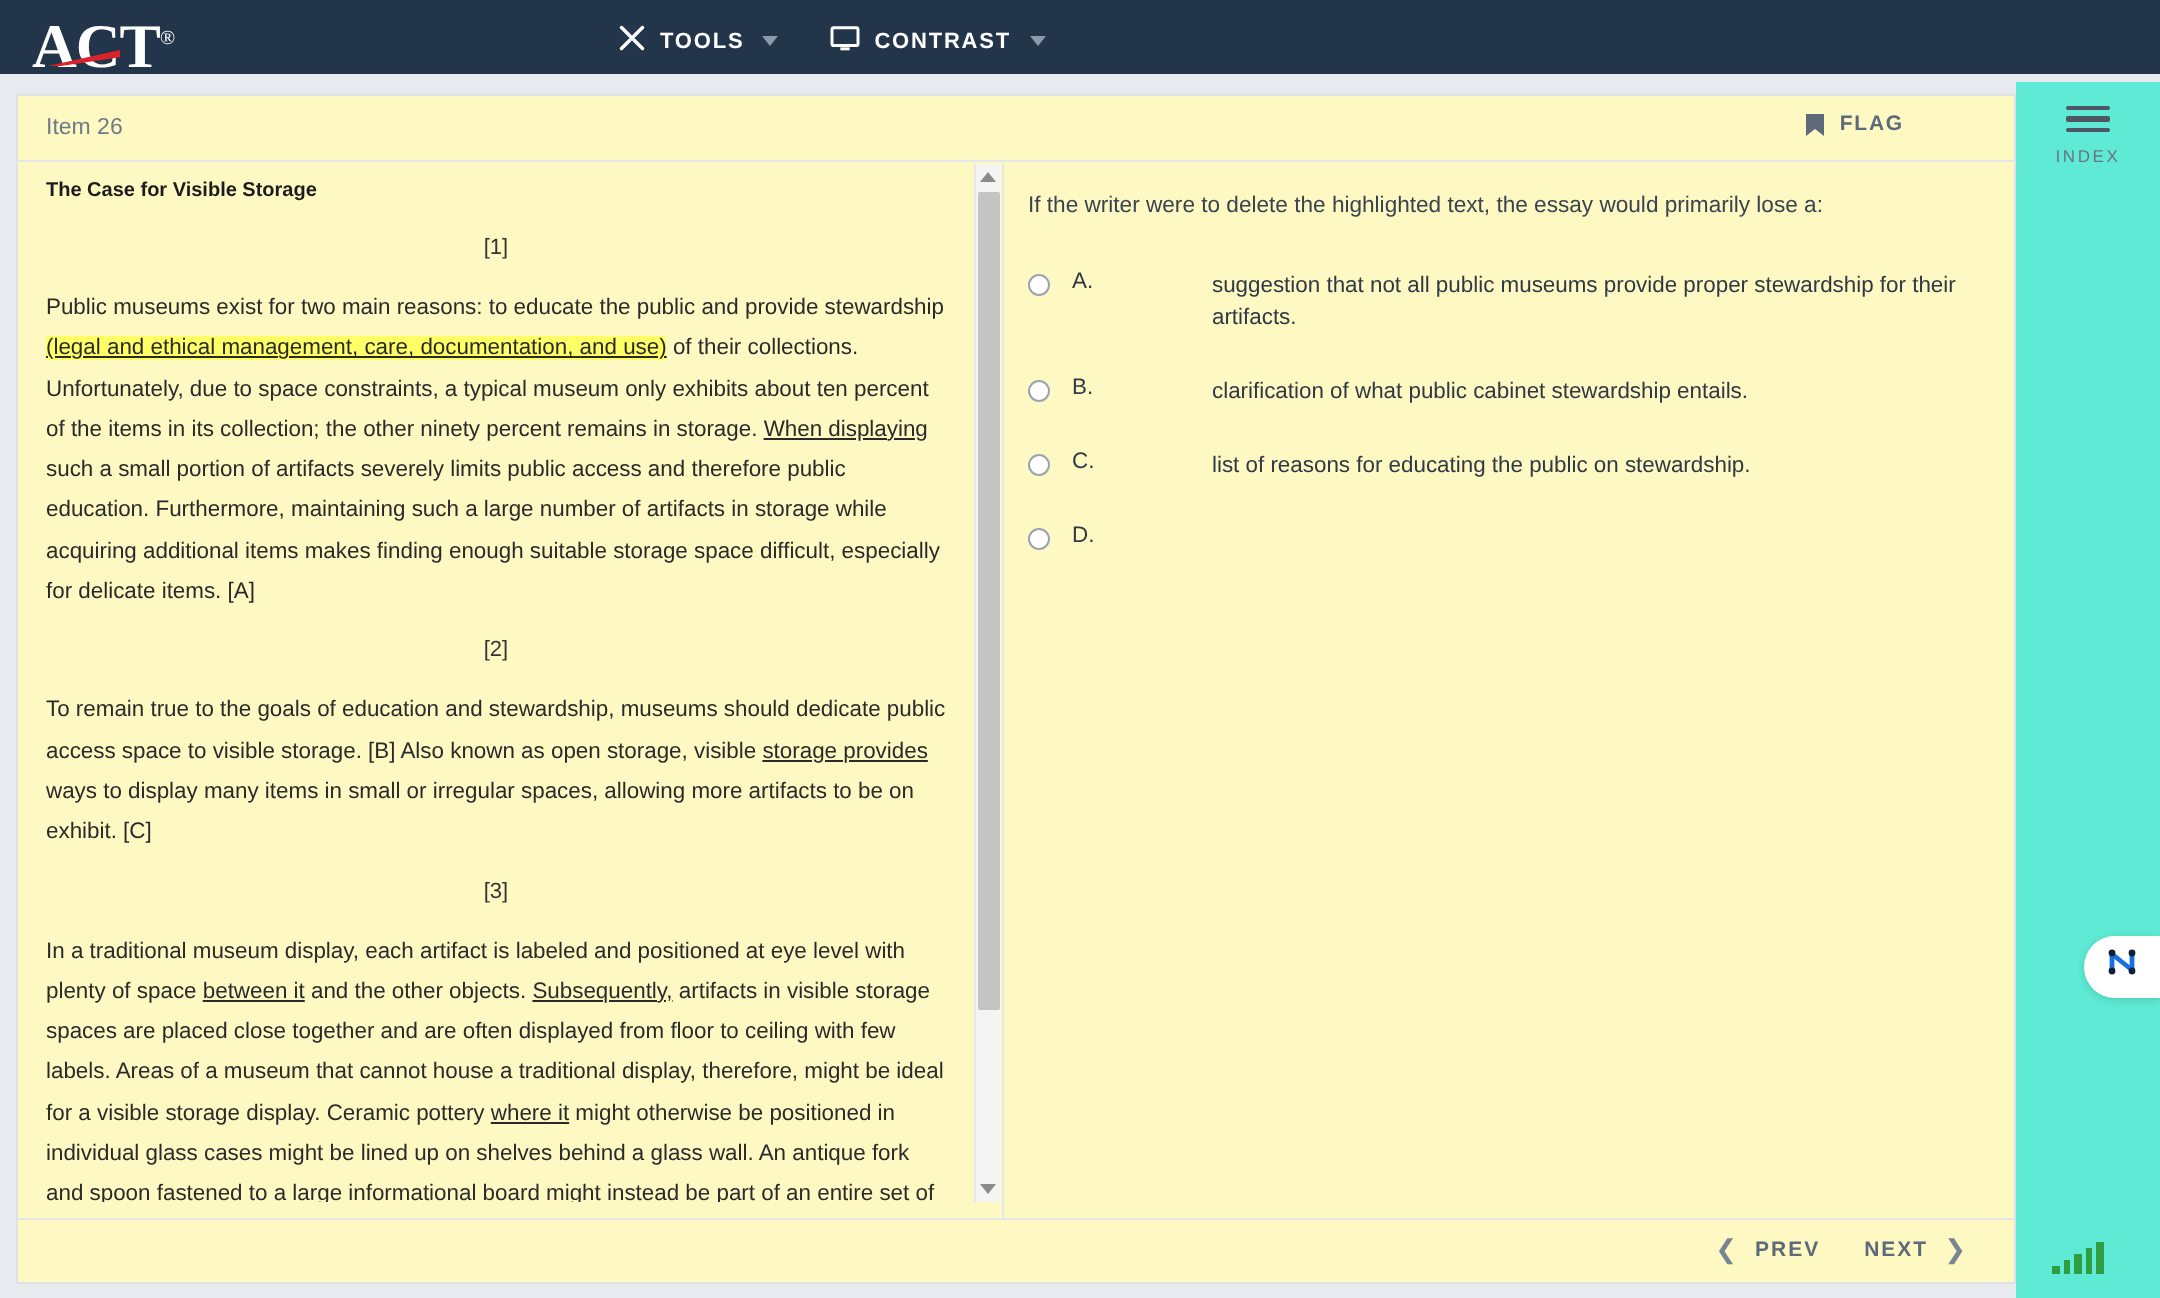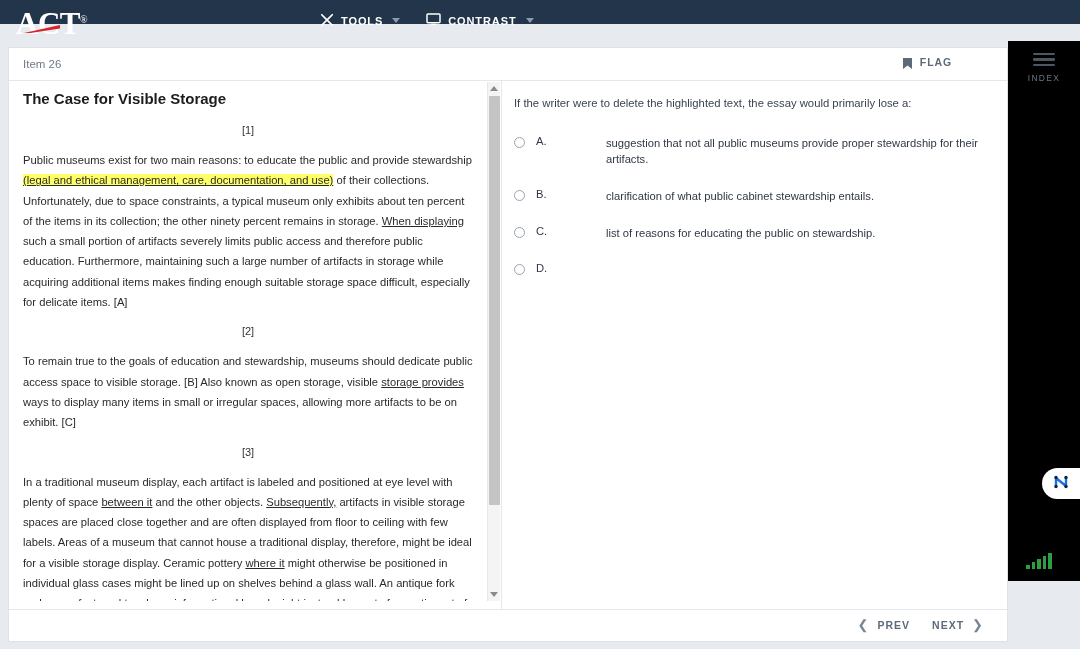--- a/index.html
+++ b/index.html
@@ -6,71 +6,71 @@
   html, body {
     width: 1080px; height: 649px;
     background: #e7eaee;
     font-family: "Liberation Sans", sans-serif;
     overflow: hidden;
   }
   .app { position: relative; width: 1080px; height: 649px; }
 
   
   .topbar {
-    position: absolute; top: 0; left: 0; width: 1080px; height: 24px;
+    position: absolute; top: 0; left: 0; width: 1080px; height: 37px;
     background: #23354b; display: flex; align-items: center;
   }
   .logo-wrap { position: absolute; left: 16px; top: 3px; width: 115px; height: 34px; }
   .logo-text {
     font-family: "Liberation Serif", serif; font-weight: bold; font-size: 31px;
     color: #ffffff; letter-spacing: -0.5px; line-height: 34px;
   }
   .logo-reg { font-size: 10px; vertical-align: super; font-weight: normal; }
   .logo-swoosh {
     position: absolute; left: 8px; top: 22px; width: 36px; height: 8px;
     background: #d8232a;
     clip-path: polygon(0% 100%, 100% 0%, 100% 45%, 18% 100%);
   }
-  .hdr-center { position: absolute; left: 320px; top: 0; height: 41px; display: flex; align-items: center; gap: 26px; text-align: center; }
+  .hdr-center { position: absolute; left: 309px; top: 0; height: 41px; display: flex; align-items: center; gap: 26px; text-align: center; }
   .hdr-btn {
     display: flex; align-items: center; gap: 7px; cursor: pointer;
     color: #ffffff; font-size: 11px; font-weight: bold; letter-spacing: 0.9px;
   }
   .caret { width: 0; height: 0; border-left: 4px solid transparent; border-right: 4px solid transparent;
            border-top: 5px solid #8d9aa9; margin-left: 2px; }
   .hdr-right { position: absolute; right: 14px; top: 0; height: 41px; display: flex; align-items: center; gap: 9px; }
   .hr-label { color: #97a4b4; font-size: 10.5px; letter-spacing: 0.85px; }
   .hr-value { color: #ffffff; font-size: 11px; font-weight: bold; letter-spacing: 0.5px; }
   .eye-icon { margin: 0 4px; cursor: pointer; display: flex; align-items: center; }
   .end-test { display: flex; align-items: center; gap: 8px; cursor: pointer; margin-left: 6px; }
   .end-sq { width: 12px; height: 12px; background: #ffffff; border-radius: 2px; }
   .end-label { color: #ffffff; font-size: 11px; font-weight: bold; letter-spacing: 0.9px; }
 
   
   .card {
     position: absolute; left: 8px; top: 47px; width: 1000px; height: 595px;
-    background: #ffffff; border: 1px solid #dfe3e8;
+    background: #fef9c3; border: 1px solid #dfe3e8;
   }
   .itembar {
     position: relative; height: 33px; border-bottom: 1px solid #e4e7ec;
     display: flex; align-items: center;
   }
   .item-label { margin-left: 14px; font-size: 11.5px; color: #6e7a89; }
   .flag-btn {
     position: absolute; right: 55px; top: 8px; display: flex; align-items: flex-start; gap: 7px; cursor: pointer;
   }
   .flag-label { font-size: 10.5px; font-weight: bold; color: #5d6a79; letter-spacing: 0.9px; }
 
   .panes { display: flex; height: 528px; }
   .pane-left { position: relative; width: 493px; height: 528px; }
   .passage {
     position: absolute; left: 0; top: 0; width: 478px; height: 520px;
     padding: 9px 14px 0 14px; overflow: hidden;
   }
-  .ptitle { font-size: 15px; font-weight: bold; color: #1c1c1c; margin-bottom: 17px; }
+  .ptitle { font-size: 10px; font-weight: bold; color: #1c1c1c; margin-bottom: 17px; }
   .pnum { text-align: center; font-size: 11px; color: #333; margin: 13px 0 14px 0; }
   .ptext { font-size: 11.2px; line-height: 20.3px; color: #2a2a2a; text-align: left; }
   .hl { background: #ffff66; text-decoration: underline; }
   .ul { text-decoration: underline; }
 
   
   .sbar {
     position: absolute; right: 1px; top: 1px; width: 13px; height: 519px;
     background: #f4f4f4; border-left: 1px solid #e9e9e9;
   }
@@ -93,21 +93,21 @@
   .ltr { width: 26px; margin-left: 11px; font-size: 11.2px; color: #2f3844; flex: 0 0 auto; }
   .ctext { font-size: 11.2px; color: #2f3844; line-height: 16px; margin-left: 44px; }
 
   .footer { position: relative; height: 33px; border-top: 1px solid #e4e7ec; }
   .nav-wrap { position: absolute; right: 23px; top: 7px; display: flex; align-items: center; gap: 22px; }
   .nav-btn { display: flex; align-items: center; gap: 8px; cursor: pointer;
              font-size: 10.5px; font-weight: bold; color: #5d6a79; letter-spacing: 1px; }
   .chev { color: #7a8593; font-size: 13px; font-weight: normal; }
 
   
-  .rail { position: absolute; right: 0; top: 41px; width: 72px; height: 540px; background: #000000; }
+  .rail { position: absolute; right: 0; top: 41px; width: 72px; height: 608px; background: #5eead4; }
   .index-btn {
     position: absolute; top: 12px; left: 0; width: 72px; display: flex;
     flex-direction: column; align-items: center; gap: 7px; cursor: pointer;
   }
   .burger { width: 22px; display: flex; flex-direction: column; gap: 3px; }
   .burger span { display: block; height: 2.4px; background: #4d5663; border-radius: 1px; }
   .index-label { font-size: 8.5px; color: #6b7582; letter-spacing: 1.3px; }
 
   .net-pill {
     position: absolute; right: 0; top: 427px; width: 38px; height: 31px;

